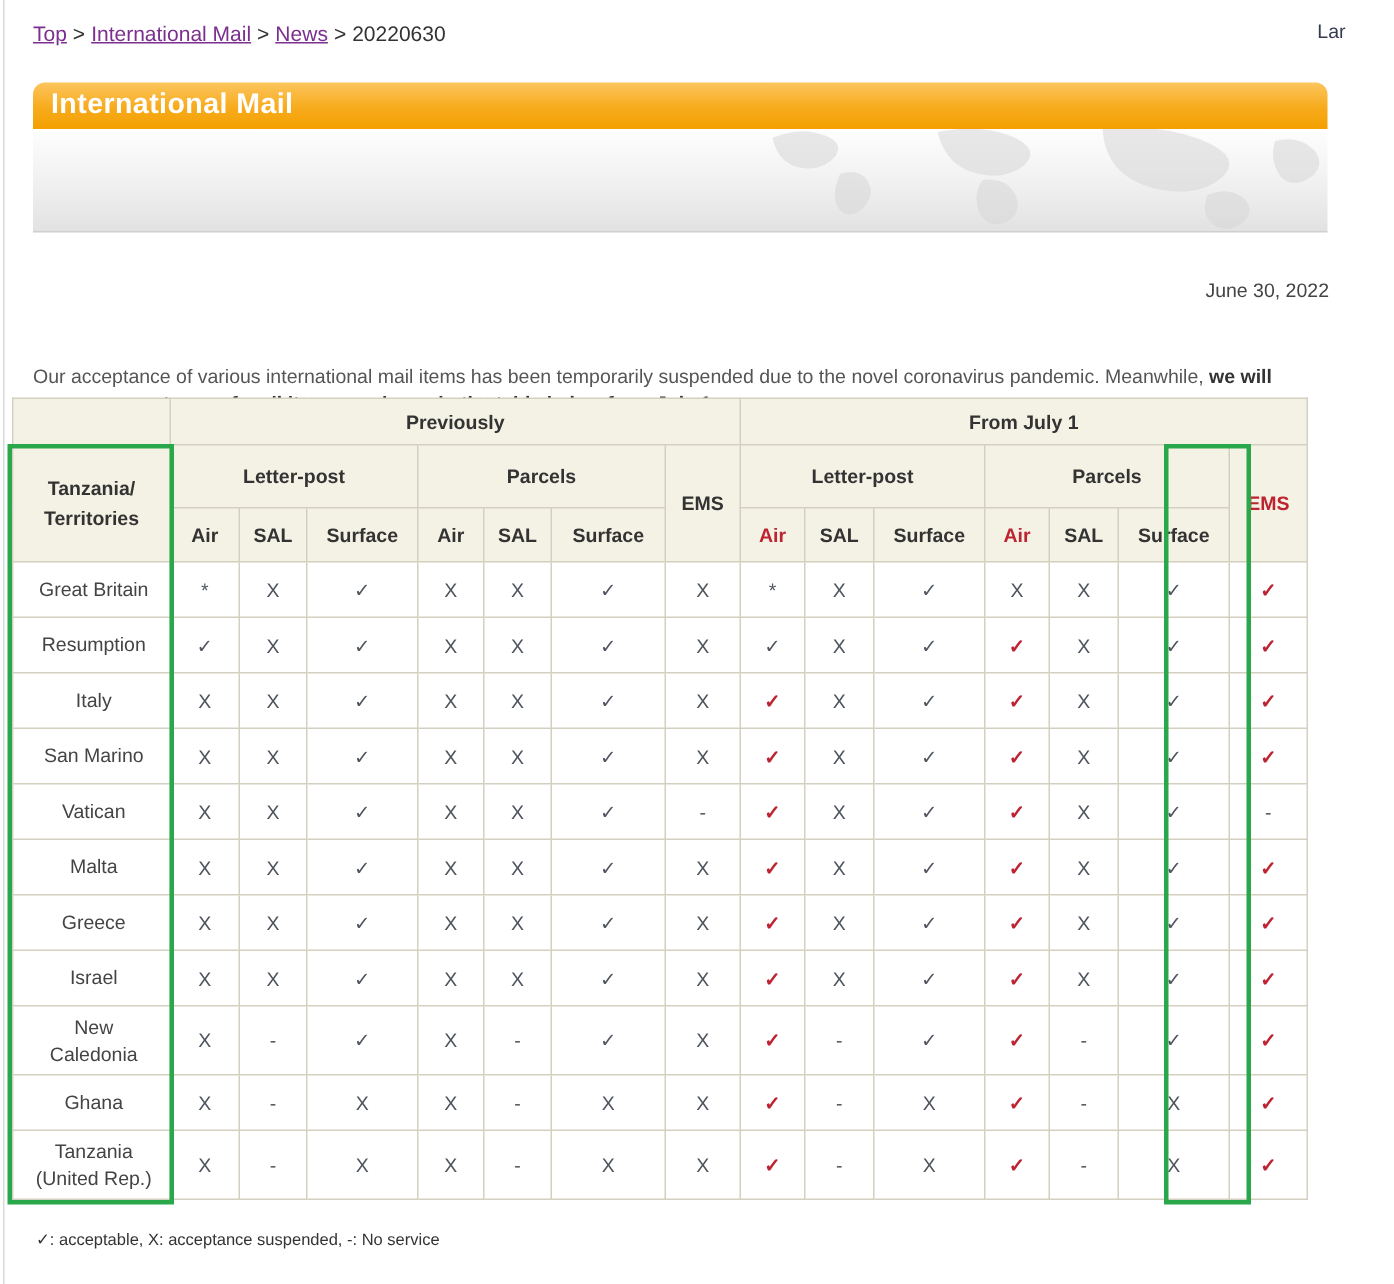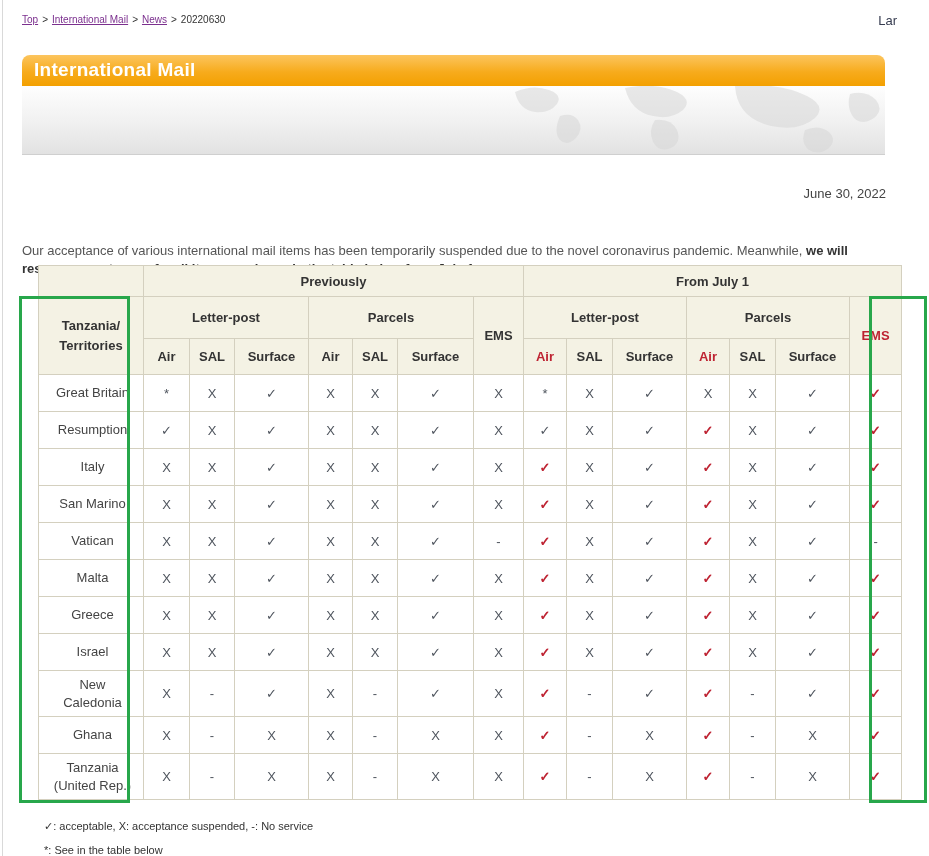--- a/index.html
+++ b/index.html
@@ -4,21 +4,21 @@
 <style>
   * { box-sizing: border-box; }
   html,body { margin:0; padding:0; }
   body {
     width:929px; height:856px; overflow:hidden; background:#fff;
     font-family:"Liberation Sans", sans-serif; color:#444; position:relative;
   }
   .page-edge { position:absolute; left:2px; top:0; bottom:0; width:1px; background:#d9d9d9; }
 
   
-  .breadcrumb { position:absolute; top:14px; left:22px; font-size:10px; color:#333; }
+  .breadcrumb { position:absolute; top:14px; left:22px; font-size:14px; color:#333; }
   .breadcrumb a { color:#7b2f8e; text-decoration:underline; cursor:pointer; }
   .breadcrumb .sep { margin:0 4px; color:#333; }
   .lang-control { position:absolute; top:13px; right:32px; font-size:13px; color:#363c50; cursor:pointer;text-align:right; }
 
   
   .banner {
     position:absolute; top:55px; left:22px; width:863px; height:31px;
     border-radius:8px 8px 0 0;
     background:linear-gradient(180deg,#fcc55e 0%,#f7ab1c 55%,#f3a000 100%);
   }
@@ -35,40 +35,40 @@
     padding:16px 30px 0 12px; line-height:1.4;
   }
   .world-map { position:absolute; right:0; top:0; z-index:1; opacity:.55; }
 
   .date-line { position:absolute; top:186px; right:43px; font-size:13px; color:#444;text-align:right; }
 
   .intro { position:absolute; top:229px; left:22px; width:866px; font-size:13px; line-height:1.4; color:#555; }
   .intro b { color:#333; }
 
   
-  .table-wrap { position:absolute; top:265px; left:22px; width:902px;padding-left:16px; }
+  .table-wrap { position:absolute; top:265px; left:8px; width:823px; }
   table.mail { border-collapse:collapse; table-layout:fixed; width:863px; font-size:13px; }
   .mail th, .mail td { border:1px solid #d4d0bf; text-align:center; vertical-align:middle; padding:2px; }
   .mail thead th { background:#f4f2e4; font-weight:bold; color:#333; }
   .mail thead tr.r1 { height:31px; }
   .mail thead tr.r2 { height:42px; }
   .mail thead tr.r3 { height:36px; }
   .mail tbody tr { height:37px; background:#fff; }
   .mail td.country { text-align:center; padding:5px 6px 5px 9px; color:#444; white-space:pre-line; line-height:1.35; }
   .mail .sym { color:#4f555e; }
   .mail .red { color:#be2332; font-weight:bold; }
   .corner { white-space:pre-line; line-height:1.5; }
 
   
   .hl { position:absolute; border:3px solid #28a74b; pointer-events:none; z-index:5; background:transparent; }
   .hl-left  { left:-3px; top:31px; bottom:-3px; width:111px; }
   .hl-right { right:-3px; top:31px; bottom:-3px; width:58px; }
 
   .notes { position:absolute; left:24px; top:820px; font-size:11px; color:#333; }
-  .notes div { margin-bottom:11px;margin-left:20px; }
+  .notes div { margin-bottom:11px; }
 </style>
 </head>
 <body>
 
 <div class="page-edge"></div>
 
 <div class="breadcrumb">
   <a>Top</a><span class="sep">&gt;</span><a>International Mail</a><span class="sep">&gt;</span><a>News</a><span class="sep">&gt;</span><span>20220630</span>
 </div>
 
@@ -335,14 +335,13 @@
           <td class="sym red">✓</td>
         </tr>
       </tbody>
   </table>
   <div class="hl hl-left"></div>
   <div class="hl hl-right"></div>
 </div>
 
 <div class="notes">
   <div>✓: acceptable, X: acceptance suspended, -: No service</div>
-  <div>*: See in the table below</div>
 </div>
 
 </body></html>

